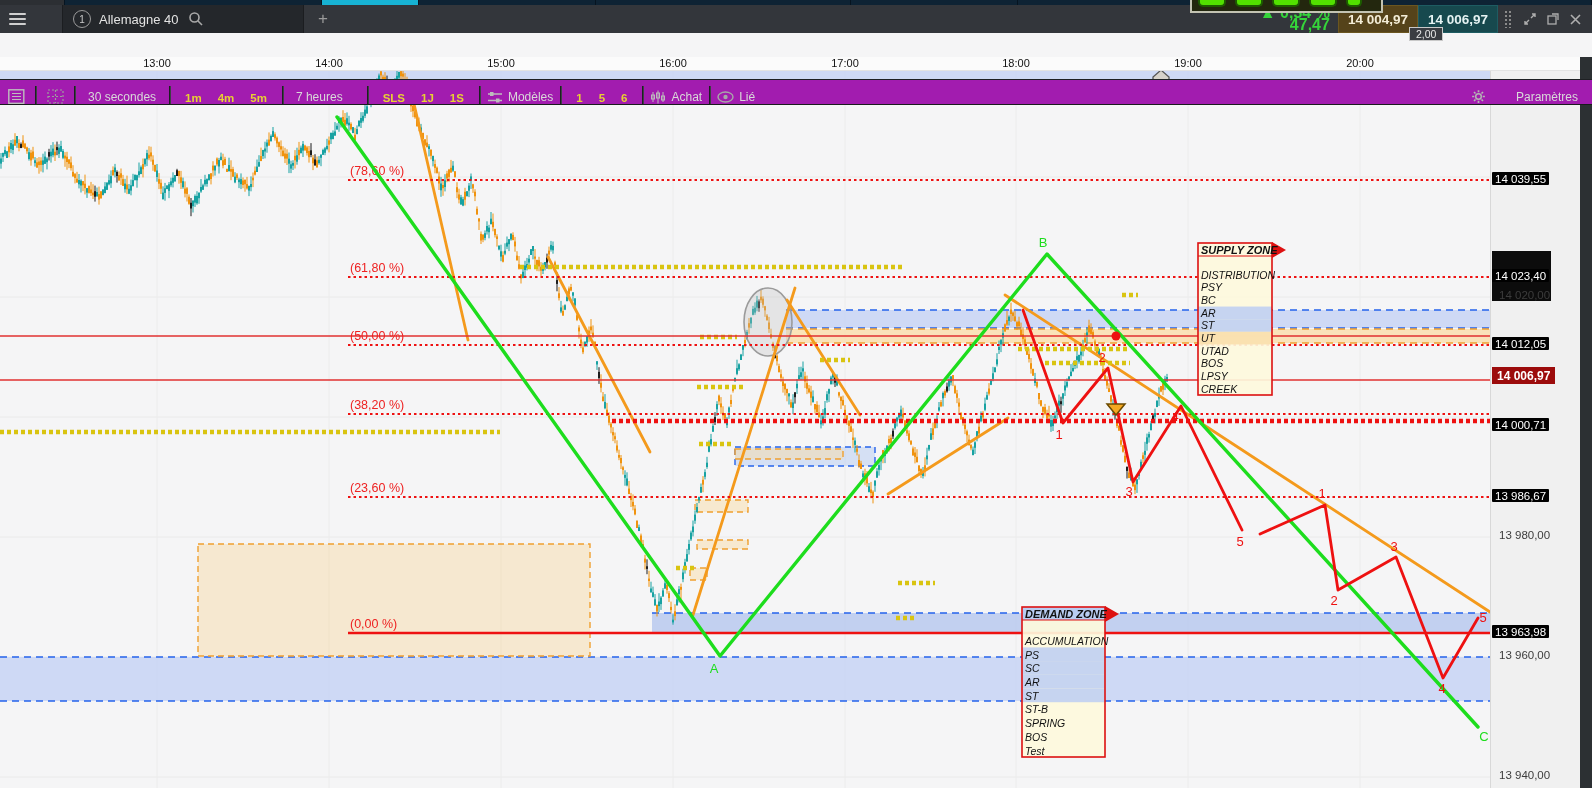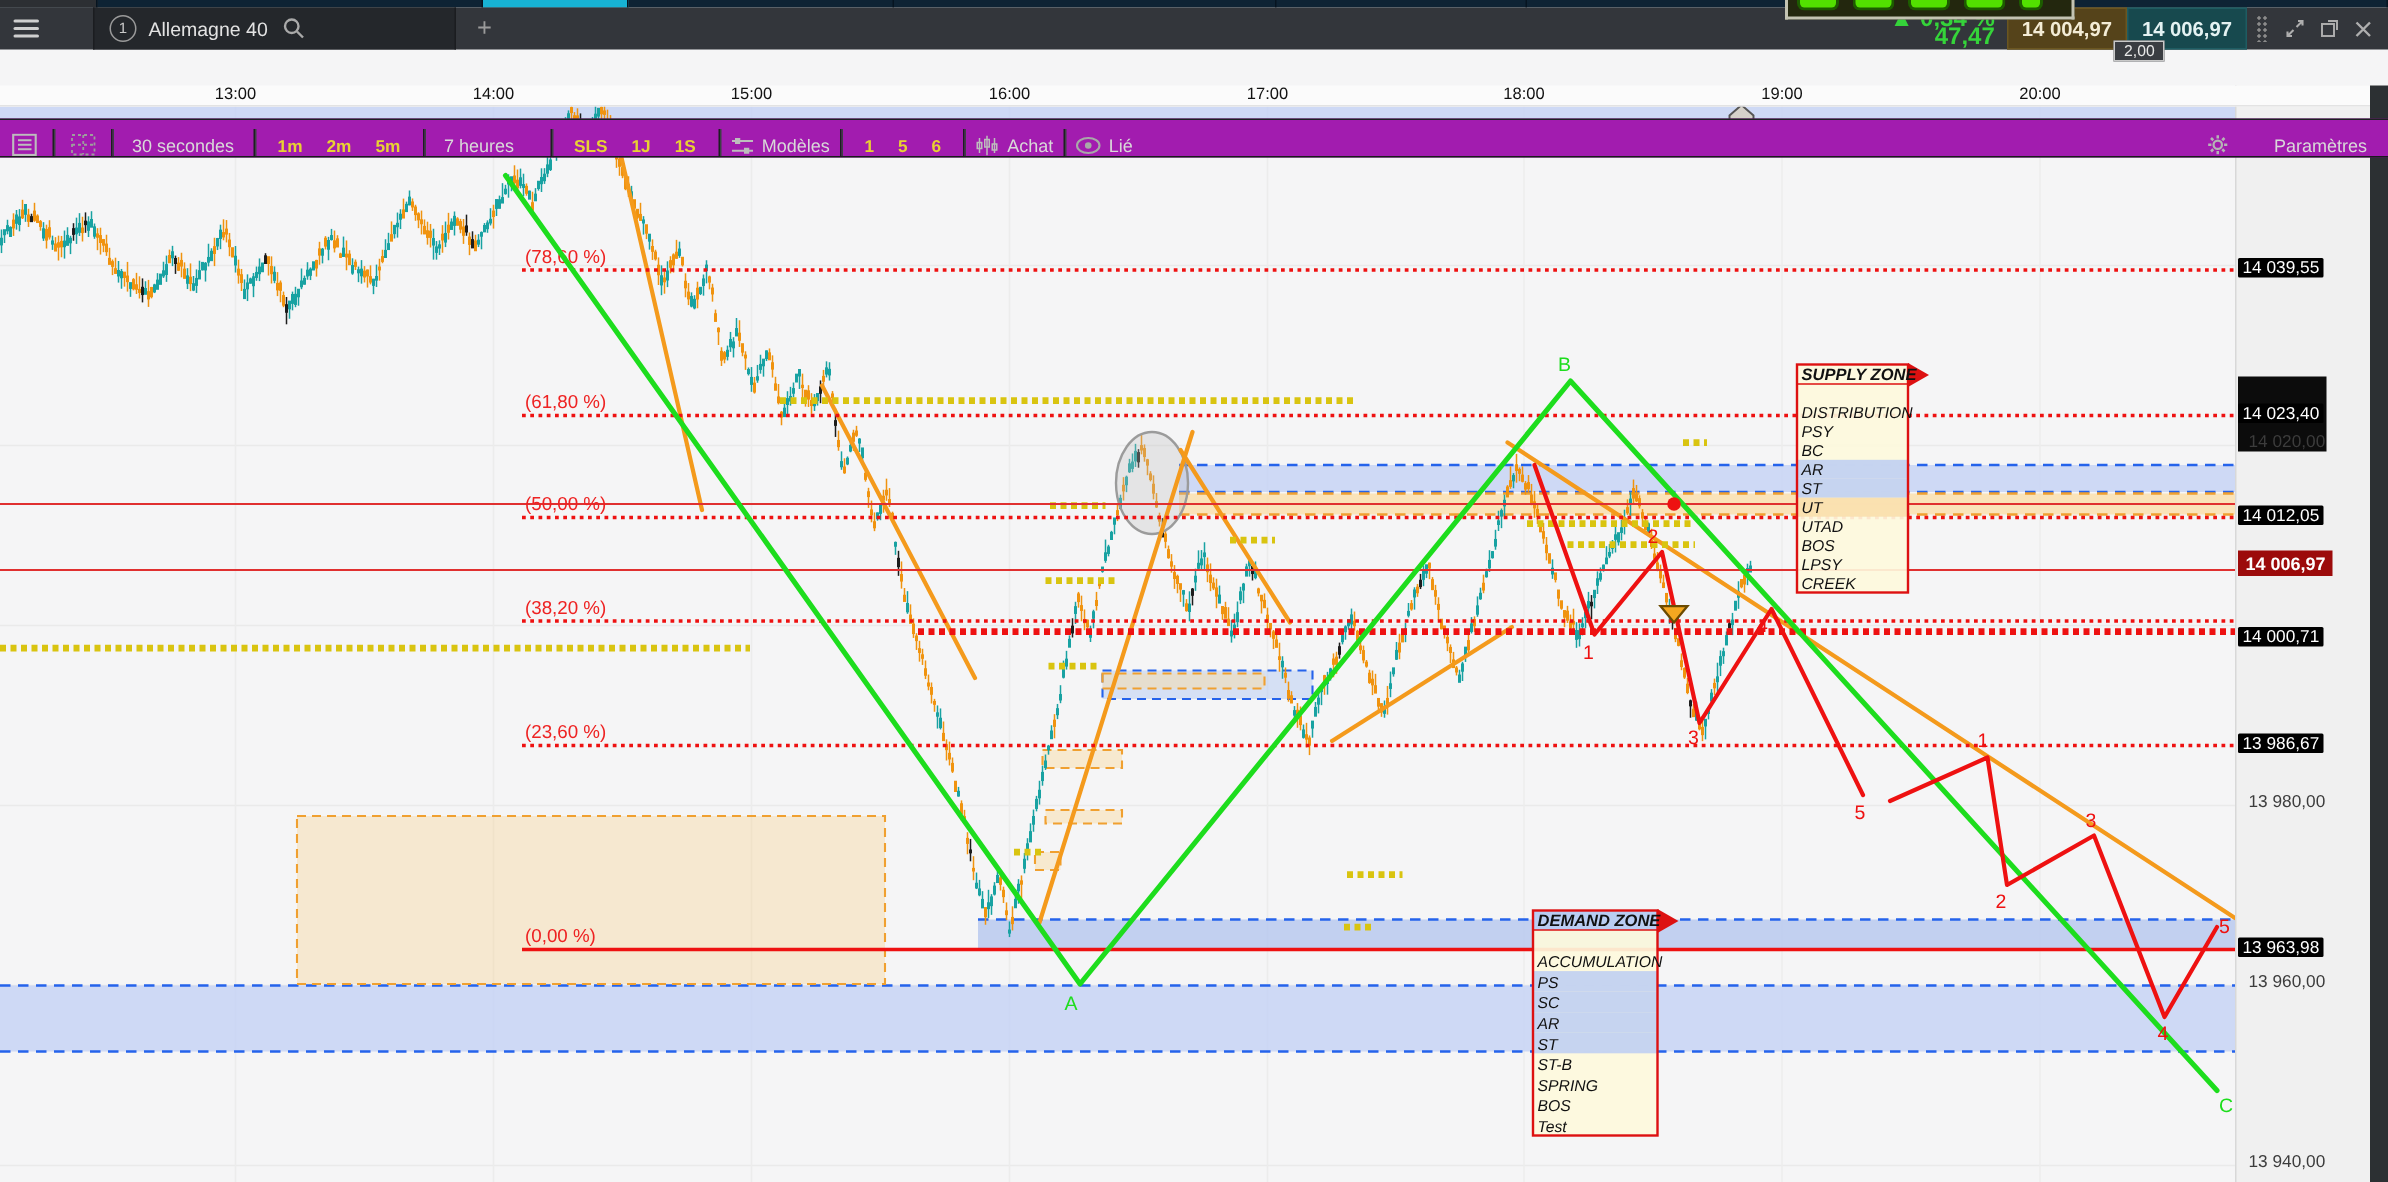--- a/index.html
+++ b/index.html
@@ -131,21 +131,21 @@
     <div class="r2sep"></div>
     <div class="r2ico">
       <svg width="17" height="15" viewBox="0 0 17 15">
           <path d="M1 1 h15 v13 h-15 z M8.5 1 v13 M1 7.5 h15" fill="none" stroke="#9d9d9d" stroke-width="1.2" stroke-dasharray="2 2"></path>
         </svg>
     </div>
     <div class="r2sep"></div>
     <span class="wtxt">30 secondes</span>
     <div class="r2sep"></div>
     <span class="ybtn">1m</span>
-    <span class="ybtn">2m</span>
+    <span class="ybtn">4m</span>
     <span class="ybtn">5m</span>
     <div class="r2sep"></div>
     <span class="wtxt">7 heures</span>
     <div class="r2sep" style="margin-left:18px"></div>
     <span class="ybtn">SLS</span>
     <span class="ybtn">1J</span>
     <span class="ybtn">1S</span>
     <div class="r2sep"></div>
     <div class="r2group">
       <svg width="16" height="13" viewBox="0 0 16 13">

